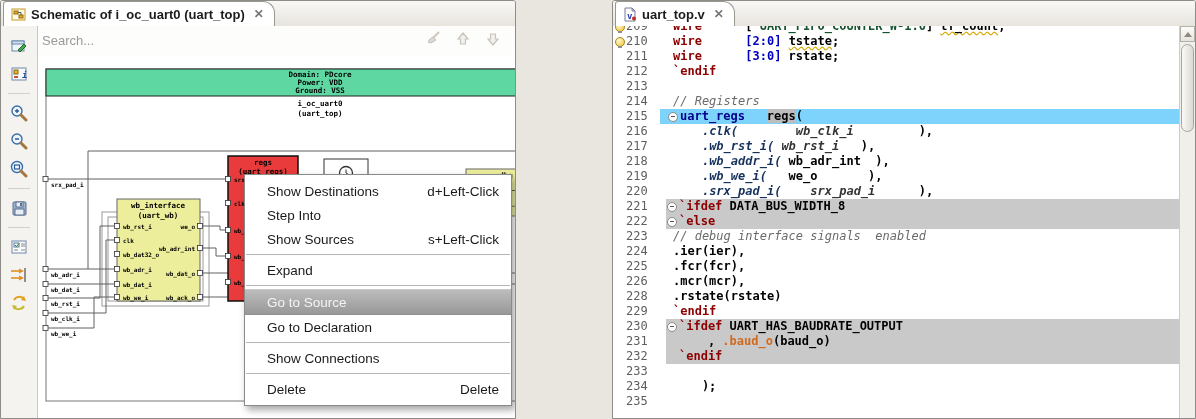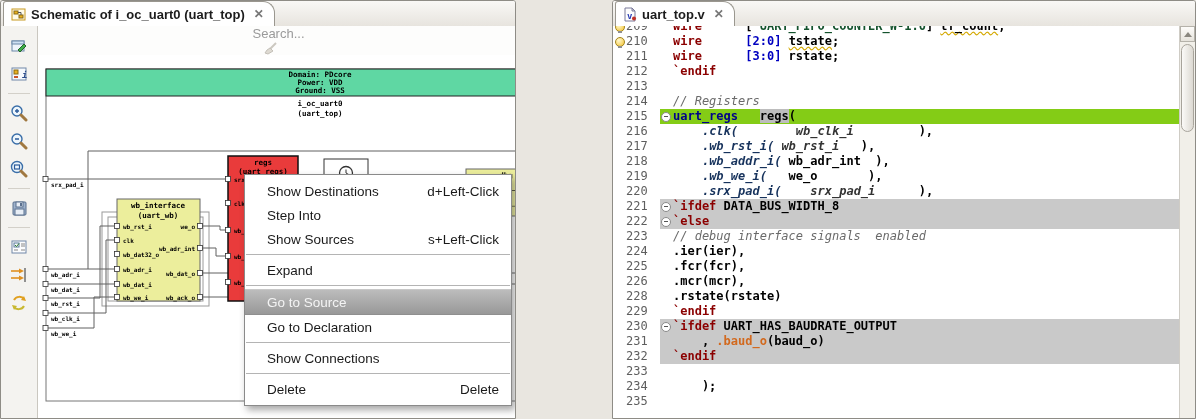--- a/index.html
+++ b/index.html
@@ -11,21 +11,21 @@
   #right-view{left:612px;width:584px;}
   .tabbar{position:absolute;top:0;left:0;right:0;height:25px;background:linear-gradient(#f9f8f6,#e7e4de);border-bottom:1px solid #b8b5ad;display:flex;align-items:flex-end;}
   .tab{display:flex;align-items:center;gap:5px;height:24px;padding:0 10px 0 7px;background:#fff;border:1px solid #9a978f;border-bottom:none;border-radius:3px 12px 0 0;font-size:13px;font-weight:600;color:#1c1c1c;margin-left:2px;}
   .tab .close{color:#777;font-size:12px;font-weight:700;margin-left:4px;cursor:default;}
 
   
   #lv-body{position:absolute;top:25px;left:0;right:0;bottom:0;}
   #lv-toolbar{position:absolute;top:0;left:0;bottom:0;width:37px;background:#f4f3f0;border-right:1px solid #cac7c0;display:flex;flex-direction:column;align-items:center;padding-top:6px;box-sizing:border-box;}
   .tbtn{width:24px;height:24px;display:flex;align-items:center;justify-content:center;margin:2px 0;}
   .tsep{width:22px;height:1px;background:#d3d0c9;margin:5px 0;}
-  #lv-searchbar{position:absolute;top:0;left:37px;right:0;height:29px;background:#fdfdfc;border-bottom:1px solid #cac7c0;display:flex;align-items:center;flex-direction:column;}
+  #lv-searchbar{position:absolute;top:0;left:37px;right:0;height:29px;background:#fdfdfc;border-bottom:1px solid #cac7c0;display:flex;align-items:center;}
   #search-text{color:#9a9a9a;font-size:13px;margin-left:4px;flex:1;}
   .srch-ico{margin-right:14px;}
   #lv-canvas{position:absolute;top:29px;left:37px;right:0;bottom:0;background:#fff;}
 
   
   #ctx-menu{position:absolute;left:243px;top:173px;width:266px;background:#fff;border:1px solid #8a8a8a;box-shadow:3px 4px 7px rgba(60,60,60,.45);padding:4px 0;z-index:50;}
   .mi{height:24px;display:flex;align-items:center;padding:0 12px 0 22px;font-size:13.5px;color:#1a1a1a;}
   .mi .lab{flex:1;}
   .mi .sc{color:#1a1a1a;}
   .mi.hl{background:linear-gradient(#bcbcbc,#989898);color:#f4f4f4;border-top:1px solid #c8c8c8;border-bottom:1px solid #8f8f8f;}
@@ -34,22 +34,22 @@
   
   #editor{position:absolute;top:25px;left:0;right:0;bottom:0;background:#fff;overflow:hidden;}
   #code-rows{position:absolute;top:0;left:0;right:16px;bottom:0;overflow:hidden;}
   .crow{display:flex;height:15px;line-height:15px;}
   .crow:first-child{margin-top:-7px;}
   .annot{width:13px;position:relative;}
   .bulb{position:absolute;left:2px;top:3px;width:8px;height:8px;border-radius:50%;background:radial-gradient(circle at 35% 30%,#fff9cf,#f4c12e);border:1px solid #a3841a;}
   .bulb::after{content:"";position:absolute;left:2px;top:8px;width:4px;height:2px;background:#8f8f8f;}
   .lnum{width:30px;padding-right:4px;color:#5e5e5e;font:12px "DejaVu Sans Mono",monospace;}
   .cwrap{flex:1;display:flex;}
-  .cwrap.bg-blue{background:#84cc16;}
-  .cwrap.bg-gray{background:#c9c9c9;}
+  .cwrap.bg-blue{background:#7dd3fc;padding-left:7px;}
+  .cwrap.bg-gray{background:#c9c9c9;margin-left:6px;}
   .fold{width:13px;position:relative;}
   .foldm{position:absolute;left:1px;top:3px;width:8px;height:8px;border:1px solid #8a8a8a;border-radius:50%;background:#fff;}
   .foldm::after{content:"";position:absolute;left:2px;top:3px;width:4px;height:1px;background:#555;}
   .cline{white-space:pre;font:bold 12px "DejaVu Sans Mono",monospace;color:#000;}
   .tok-pl{color:#000;}
   .tok-kw{color:#8b0000;}
   .tok-num{color:#0000c0;}
   .tok-macro{color:#14532d;text-decoration-color:#0000c0;}
   .tok-cm{color:#6a6a6a;font-style:italic;font-weight:normal;}
   .tok-type{color:#00008b;}

